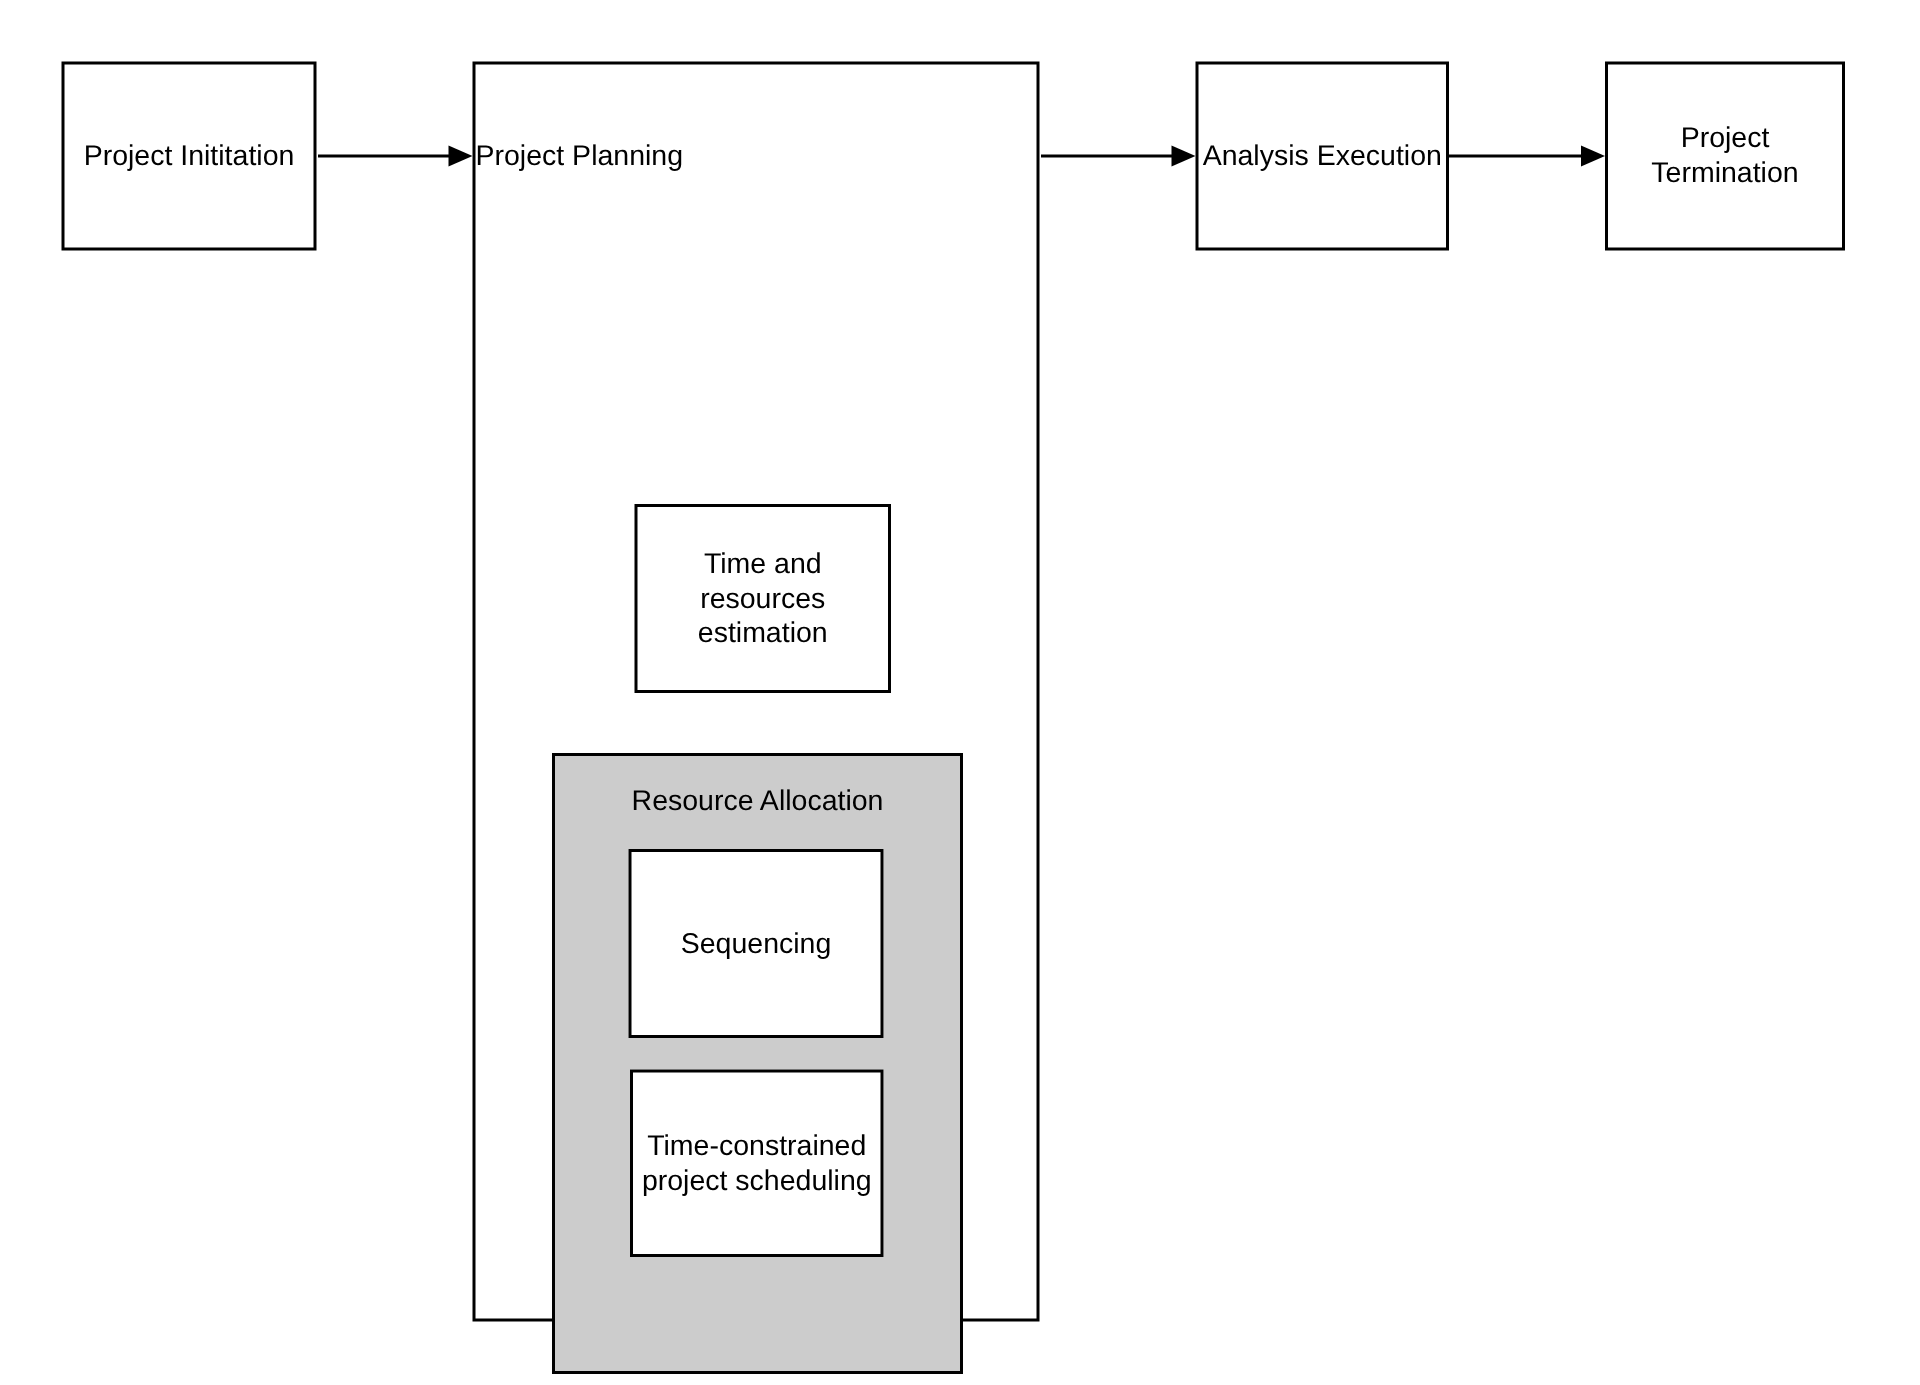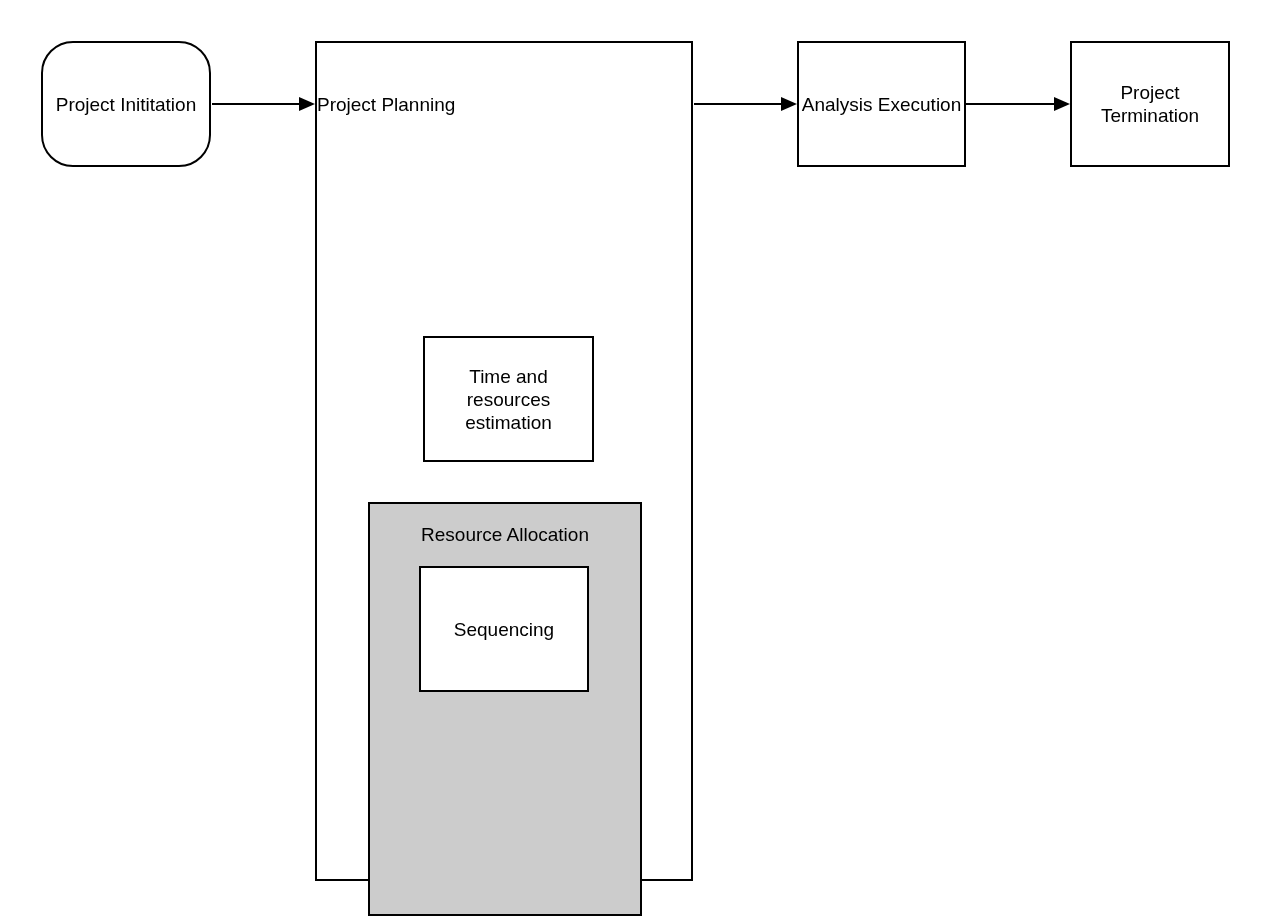--- a/index.html
+++ b/index.html
@@ -23,21 +23,21 @@
     justify-content: center;
     text-align: center;
     font-size: 19px;
     line-height: 23px;
   }
   .node .lbl { display: block; }
   .lbl-narrow { width: 122px; }
   .lbl-mid { width: 158px; }
 
   
-  .n-initiation  { left: 41px;   top: 41px; width: 170px; height: 126px; border-radius: 32px; }
+  .n-initiation  { left: 41px;   top: 41px; width: 170px; height: 126px; }
   .n-execution   { left: 797px;  top: 41px; width: 169px; height: 126px; }
   .n-termination { left: 1070px; top: 41px; width: 160px; height: 126px; }
 
   
   .n-planning {
     position: absolute;
     left: 315px; top: 41px; width: 378px; height: 840px;
     border: 2px solid var(--color-border, #000000);
     background: var(--color-node_bg, #ffffff);
   }
@@ -108,20 +108,23 @@
       <span class="lbl lbl-narrow">Time and resources estimation</span>
     </div>
 
     <div class="group">
       <div class="group-title">Resource Allocation</div>
 
       <div class="node n-sequencing">
         <span class="lbl">Sequencing</span>
       </div>
 
+      <div class="node n-time-constrained">
+        <span class="lbl lbl-mid">Time-constrained project scheduling</span>
+      </div>
     </div>
   </div>
 
   <div class="arrow a2">
     <span class="arrow-line"></span>
     <span class="arrow-head"></span>
   </div>
 
   <div class="node n-execution">
     <span class="lbl">Analysis Execution</span>

